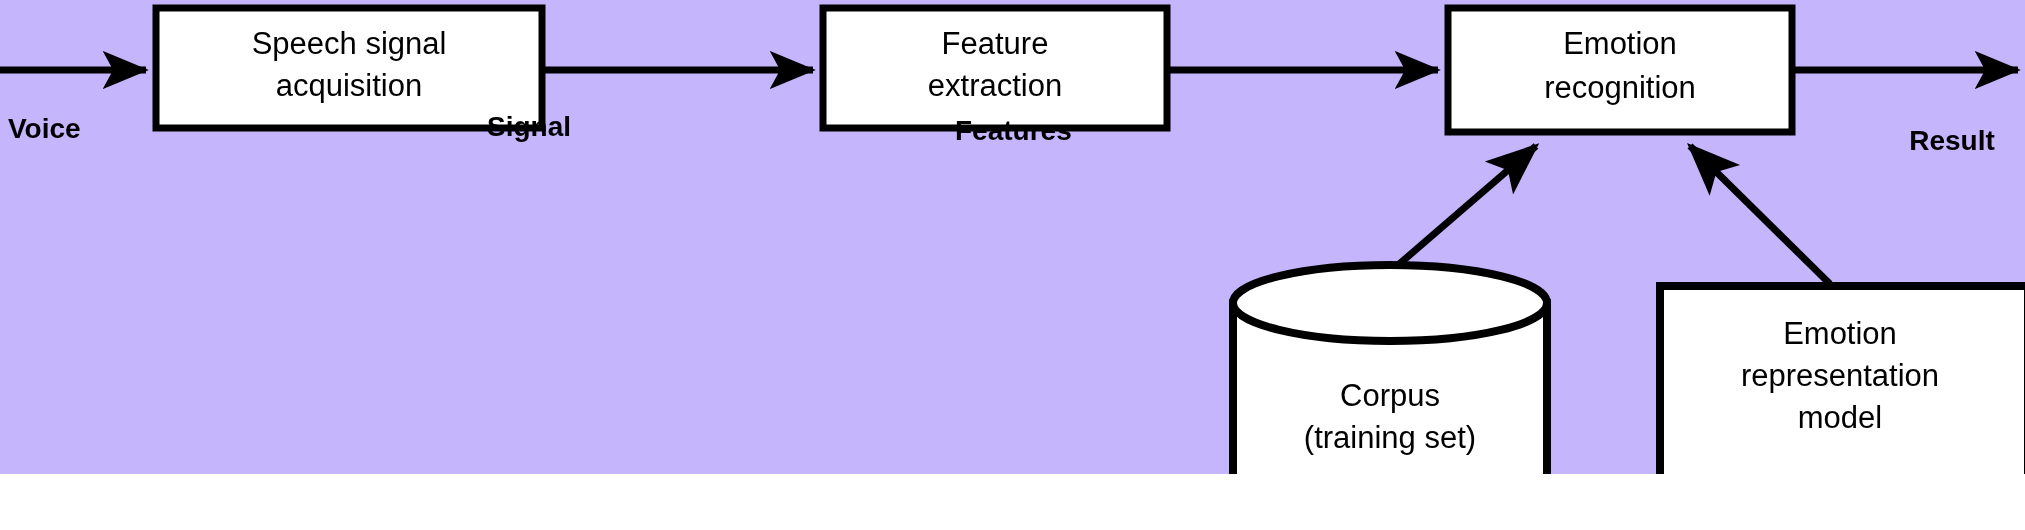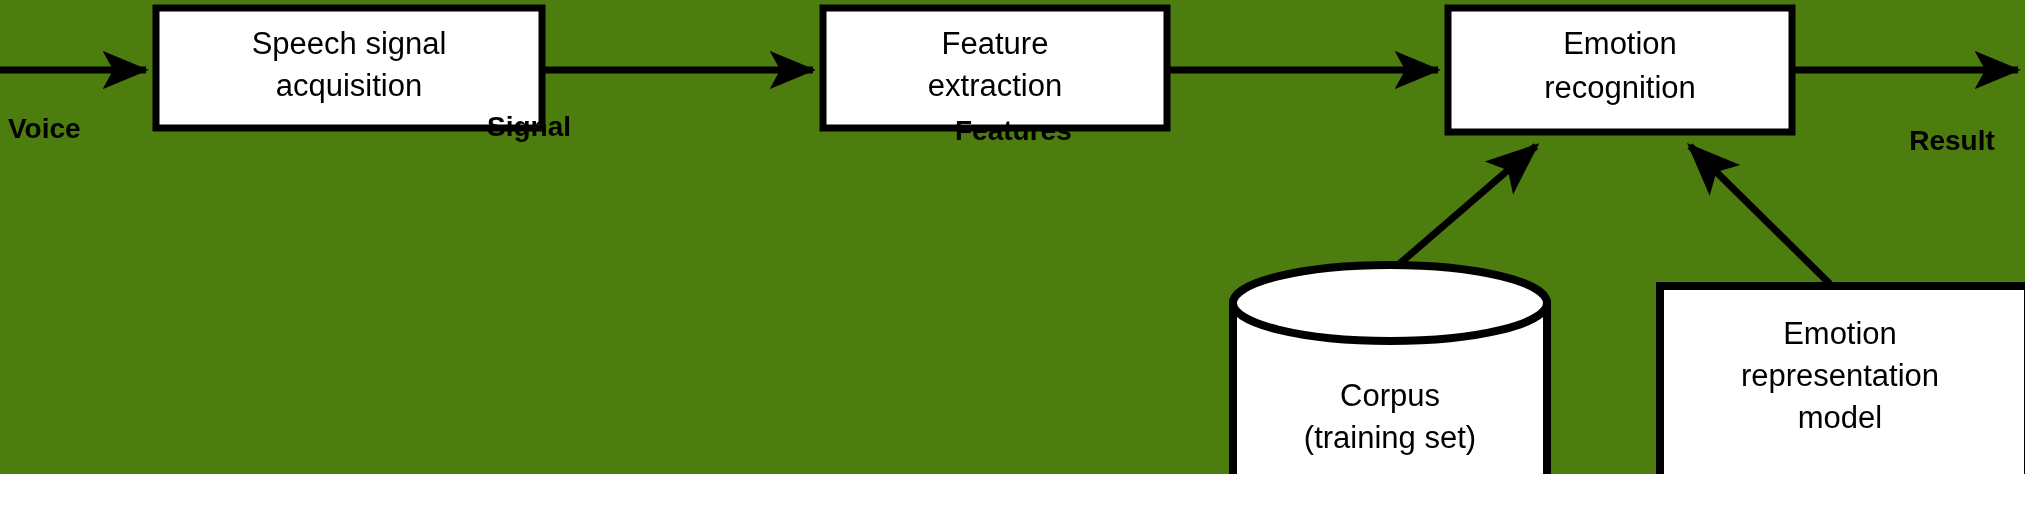--- a/index.html
+++ b/index.html
@@ -4,21 +4,21 @@
 <style>
   html, body {
     margin: 0;
     padding: 0;
     background: #ffffff;
   }
   #canvas {
     position: relative;
     width: 2025px;
     height: 474px;
-    background: #4d7c0f;
+    background: #c4b5fd;
     overflow: hidden;
     font-family: "Liberation Sans", sans-serif;
   }
   #canvas svg {
     position: absolute;
     top: 0;
     left: 0;
   }
   .node-label {
     font-family: "Liberation Sans", sans-serif;

